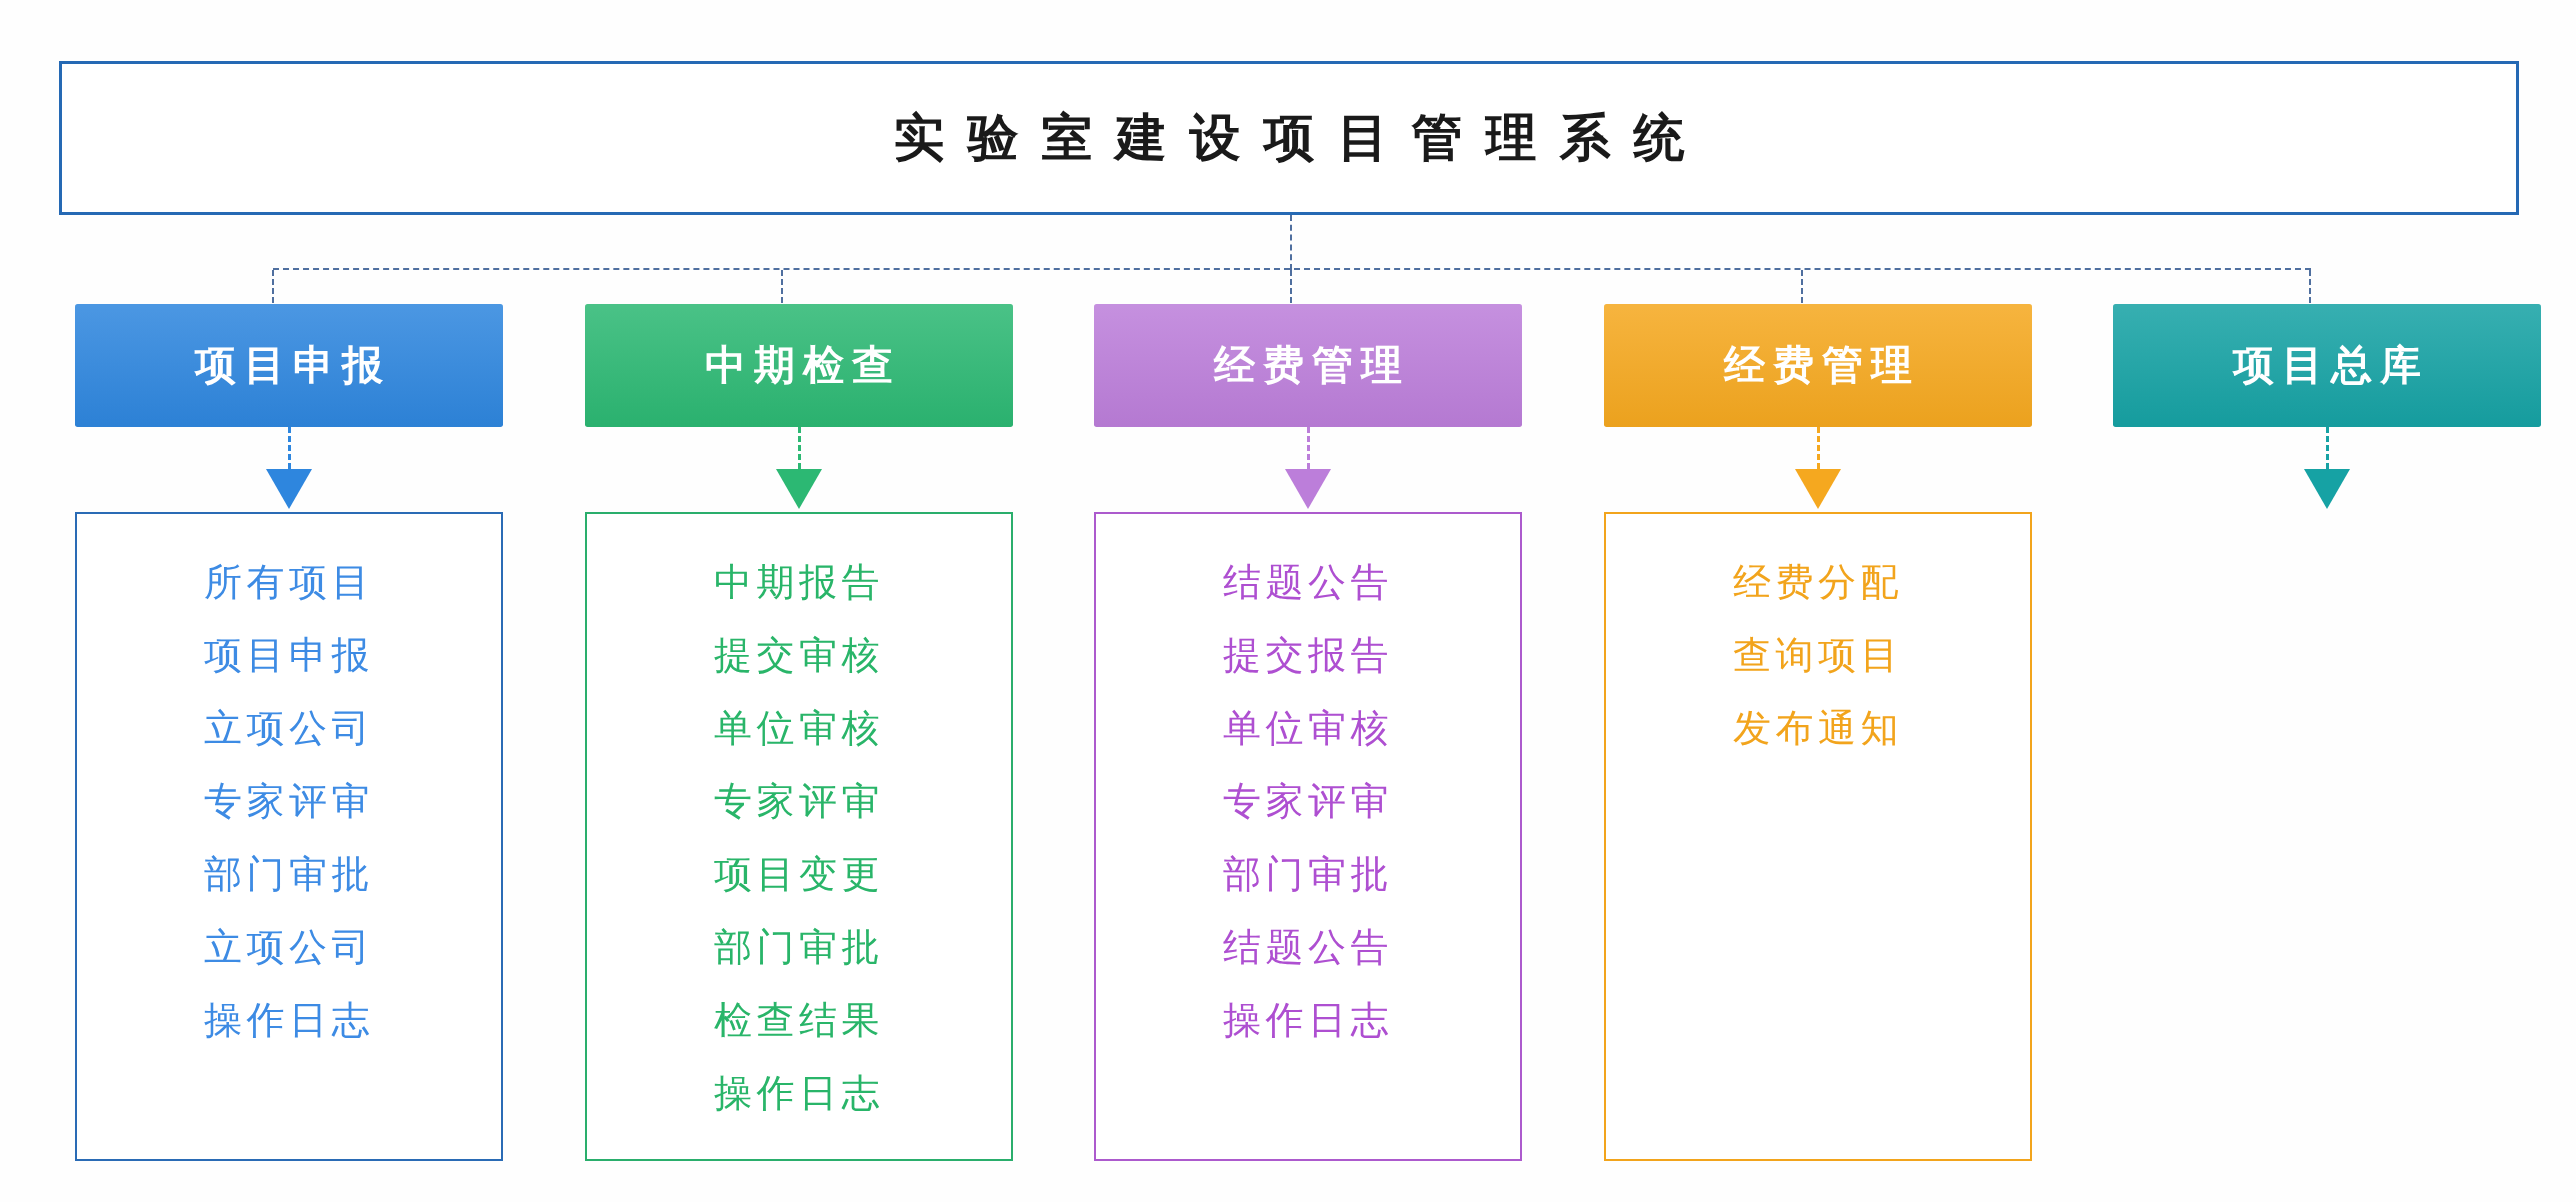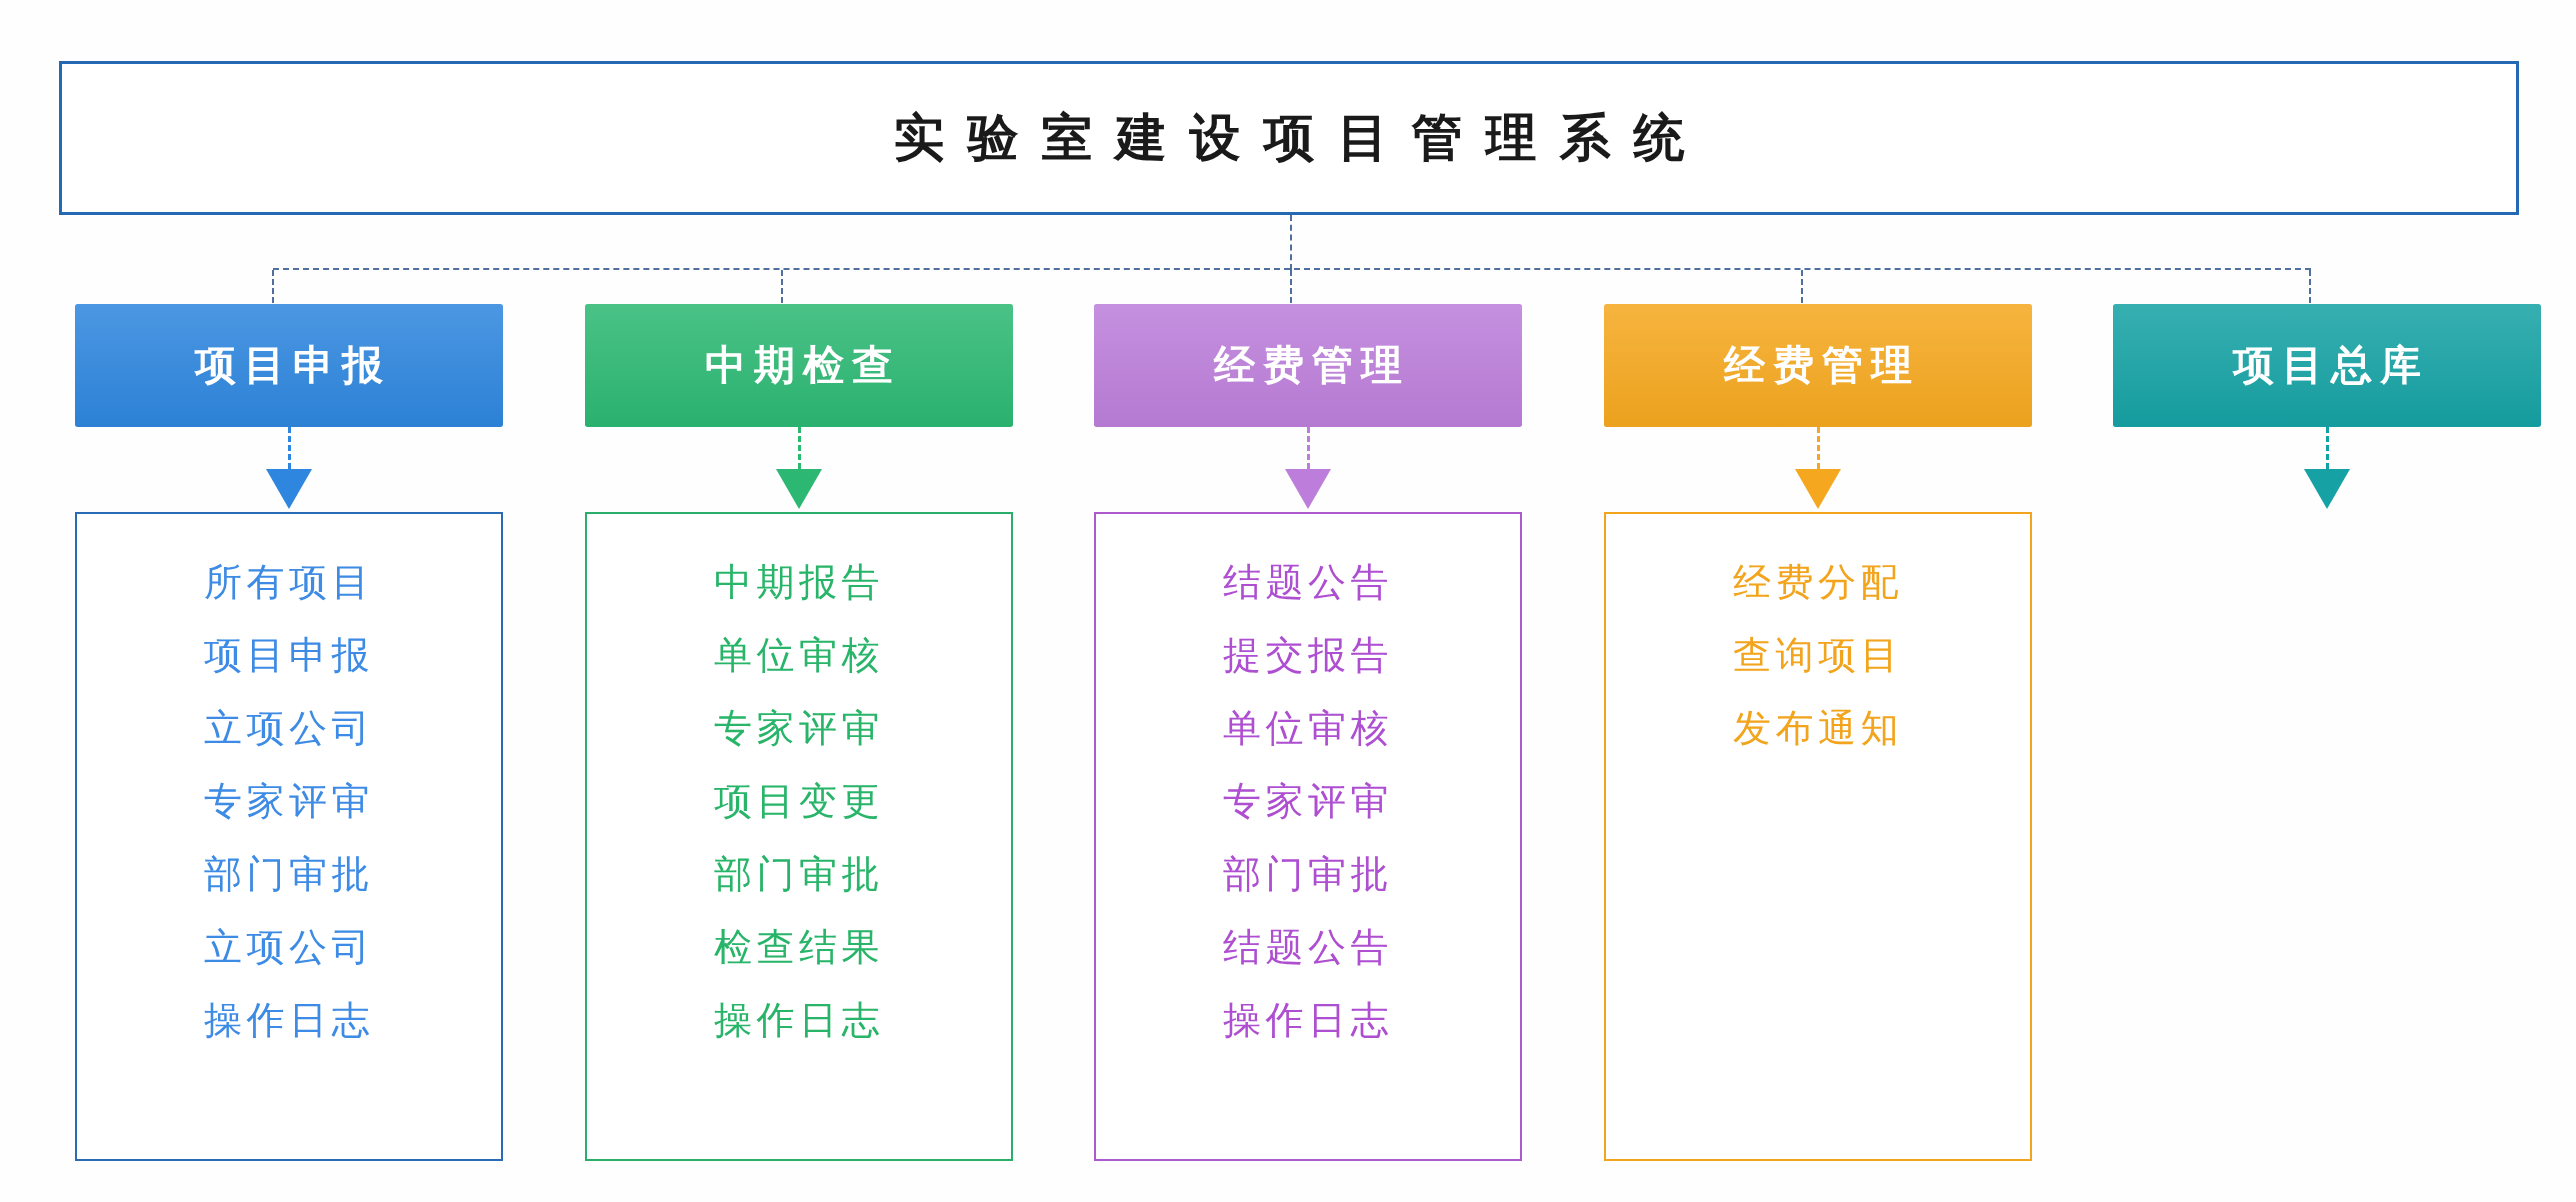--- a/index.html
+++ b/index.html
@@ -167,20 +167,21 @@
 
   <div class="column" style="left: 569px; --c: #2CB873; --cb: #2AAE6C; --ct: #29B569;">
     <div class="module-header">中期检查</div>
     <div class="arrow">
       <div class="arrow-dash"></div>
       <div class="arrow-head"></div>
     </div>
     <div class="module-list">
       <ul>
           <li>中期报告</li>
+          <li>提交审核</li>
           <li>单位审核</li>
           <li>专家评审</li>
           <li>项目变更</li>
           <li>部门审批</li>
           <li>检查结果</li>
           <li>操作日志</li>
         </ul>
     </div>
   </div>
 

